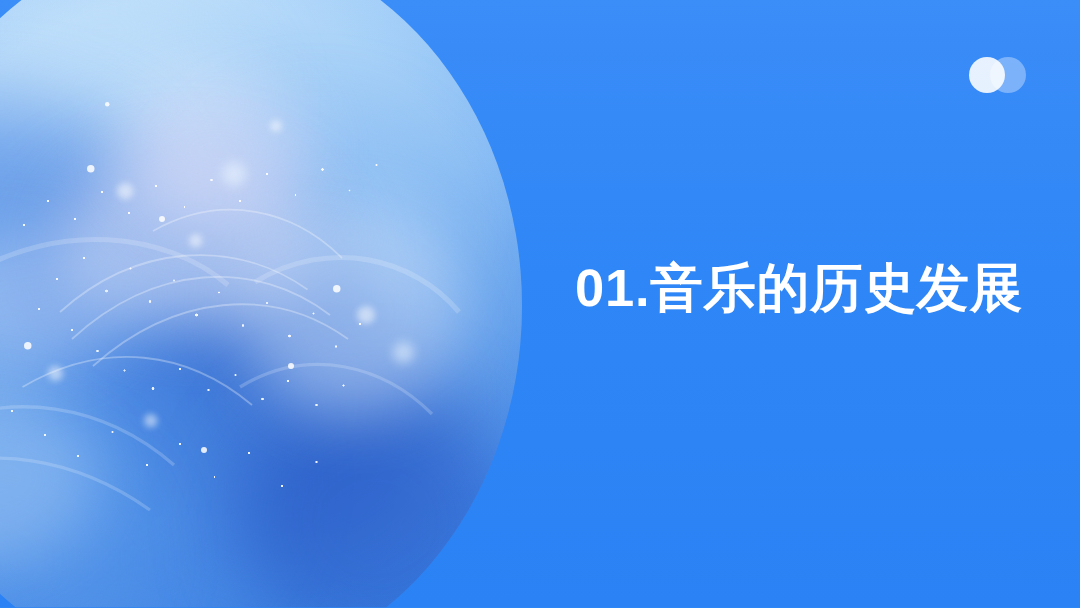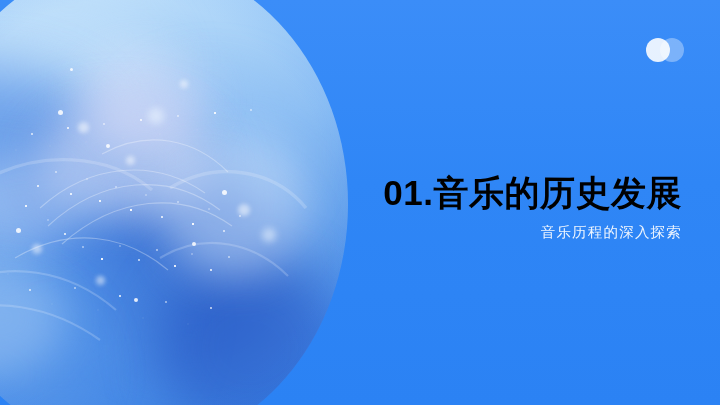--- a/index.html
+++ b/index.html
@@ -139,21 +139,21 @@
   .logo-mark .lc{position:absolute;top:0;width:24px;height:24px;border-radius:50%;}
   .logo-mark .lc-left{left:0;background:rgba(255,255,255,.88);}
   .logo-mark .lc-right{left:14px;background:rgba(255,255,255,.34);}
   
   .text-block{
     position:absolute;right:38px;top:172px;width:460px;text-align:right;
   }
   .title{
     margin:0;
     font-size:35px;line-height:1.18;
-    font-weight:700;color:#000000;
+    font-weight:700;color:#ffffff;
     letter-spacing:.5px;
     white-space:nowrap;
   }
   .subtitle{
     margin:10px 0 0 0;
     font-size:14.5px;line-height:1.3;
     font-weight:400;color:rgba(255,255,255,.92);
     letter-spacing:1.2px;
     white-space:nowrap;
   }
@@ -224,16 +224,15 @@
     <div class="art-vignette"></div>
   </div>
 
   <div class="logo-mark">
     <span class="lc lc-left"></span>
     <span class="lc lc-right"></span>
   </div>
 
   <div class="text-block">
     <h1 class="title">01.音乐的历史发展</h1>
-    <p class="subtitle">音乐历程的深入探索</p>
   </div>
 
 </div>
 
 </body></html>

